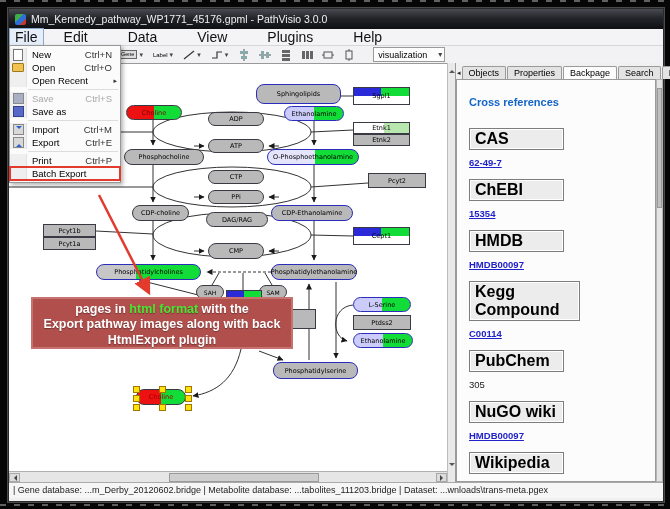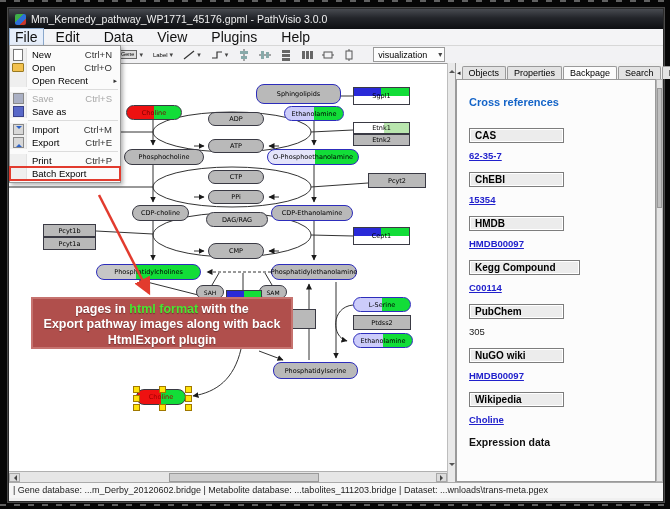--- a/index.html
+++ b/index.html
@@ -11,21 +11,21 @@
        border:1px solid #2a2a2a;box-shadow:0 0 0 1px #4a4a4a;}
   
   .titlebar{position:absolute;left:0;top:0;width:100%;height:20px;
      background:linear-gradient(#484b51,#23252a 45%,#0e0f12);display:flex;align-items:center;}
   .appicon{width:11px;height:11px;margin:0 5px 0 6px;border-radius:2px;
      background:linear-gradient(135deg,#3fae49 0 40%,#2d6fd8 40% 70%,#c8372d 70%);}
   .title{color:#f0f0f0;font-size:10.5px;white-space:nowrap;}
   
   .menubar{position:absolute;left:0;top:20px;width:100%;height:16px;background:#f4f4f6;
      border-bottom:1px solid #d7d7d7;display:flex;align-items:center;font-size:14px;}
-  .mb-item{padding:1px 12px;color:#111;cursor:pointer;}
+  .mb-item{padding:1px 20px;color:#111;cursor:pointer;}
   .mb-item.active{border:1px solid #8aa8cc;background:#e6eefa;padding:0 5px;}
   
   .toolbar{position:absolute;left:0;top:37px;width:100%;height:17px;background:#f2f2f4;
      border-bottom:1px solid #cfcfcf;display:flex;align-items:center;font-size:9.5px;}
   .tlabel{color:#222;text-align:center;}
   .combo{display:inline-flex;align-items:center;background:#fff;border:1px solid #9a9a9a;
      height:13px;font-size:9px;padding:0 2px 0 4px;margin-left:4px;cursor:pointer;}
   .combo .dd{margin-left:6px;color:#444;font-size:8px;}
   .zoomcombo{width:52px;justify-content:space-between;}
   .viscombo{width:64px;justify-content:space-between;margin-left:14px;background:#fdfdfd;}
@@ -78,21 +78,21 @@
   .tabs{position:absolute;left:0;top:0;width:100%;height:16px;display:flex;align-items:flex-end;font-size:9px;}
   .collapse{font-size:7px;color:#222;margin:0 1px 2px 1px;cursor:pointer;}
   .tab{border:1px solid #9a9a9a;border-bottom:none;background:#e3e3e3;padding:1px 6px 1px 6px;
      margin-right:1px;border-radius:2px 2px 0 0;cursor:pointer;white-space:nowrap;}
   .tab.active{background:#fcfcfc;font-weight:normal;position:relative;top:1px;padding-bottom:2px;}
   .sbcontent{position:absolute;left:0;top:16px;right:7px;bottom:0;background:#fcfcfc;
      border:1px solid #9a9a9a;box-sizing:border-box;padding:16px 0 0 12px;overflow:hidden;}
   .crossref-heading{color:#1464c8;font-weight:bold;font-size:11px;margin-bottom:20px;}
   .xsection{margin-bottom:9px;}
   .xheader{width:88px;border:1px solid #7d7d7d;background:#ececec;box-shadow:inset 0 0 0 1px #fff;
-     font-weight:bold;font-size:10px;padding:1px 0 1px 5px;box-sizing:content-box;}
+     font-weight:bold;font-size:16px;padding:1px 0 1px 5px;box-sizing:content-box;}
   .xheader.wide{width:104px;}
   .xvalue{display:inline-block;margin-top:7px;font-size:9.5px;font-weight:bold;}
   a.xvalue{color:#2121cc;text-decoration:underline;cursor:pointer;}
   span.xvalue{color:#222;font-weight:normal;}
   .expr{font-weight:bold;font-size:10.5px;margin-top:6px;color:#111;}
   .sbscroll{position:absolute;right:0;top:16px;width:7px;bottom:0;background:#e4e4e4;border:1px solid #b5b5b5;box-sizing:border-box;}
   .sbscroll .thumb{position:absolute;left:0;top:8px;width:5px;height:120px;background:#c0c0c0;border:1px solid #999;box-sizing:border-box;}
   
   .statusbar{position:absolute;left:0;top:473px;width:100%;height:16px;background:#f6f6f6;
      border-top:1px solid #aaa;font-size:9px;color:#222;line-height:15px;padding-left:4px;
@@ -387,21 +387,21 @@
         <span class="collapse">◂</span>
         <span class="tab">Objects</span>
         <span class="tab">Properties</span>
         <span class="tab active">Backpage</span>
         <span class="tab">Search</span>
         <span class="tab">Legend</span>
       </div>
     <div class="sbcontent">
       <div class="crossref-heading">Cross references</div>
       <div id="xsections">
-          <div class="xsection"><div class="xheader">CAS</div><a class="xvalue">62-35-7</a></div>
+          <div class="xsection"><div class="xheader">CAS</div><a class="xvalue">62-49-7</a></div>
           <div class="xsection"><div class="xheader">ChEBI</div><a class="xvalue">15354</a></div>
           <div class="xsection"><div class="xheader">HMDB</div><a class="xvalue">HMDB00097</a></div>
           <div class="xsection"><div class="xheader wide">Kegg Compound</div><a class="xvalue">C00114</a></div>
           <div class="xsection"><div class="xheader">PubChem</div><span class="xvalue">305</span></div>
           <div class="xsection"><div class="xheader">NuGO wiki</div><a class="xvalue">HMDB00097</a></div>
           <div class="xsection"><div class="xheader">Wikipedia</div><a class="xvalue">Choline</a></div>
         </div>
       <div class="expr">Expression data</div>
     </div>
     <div class="sbscroll">

